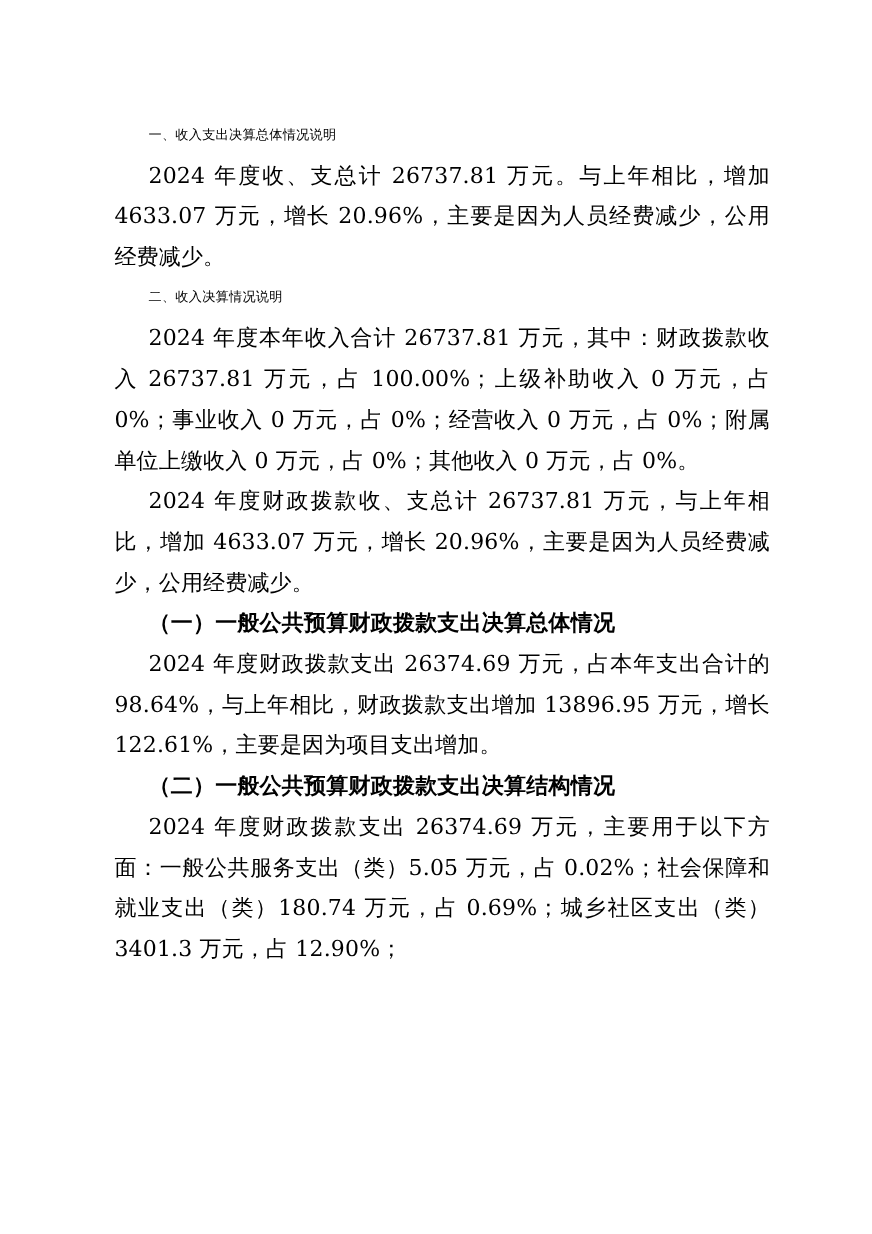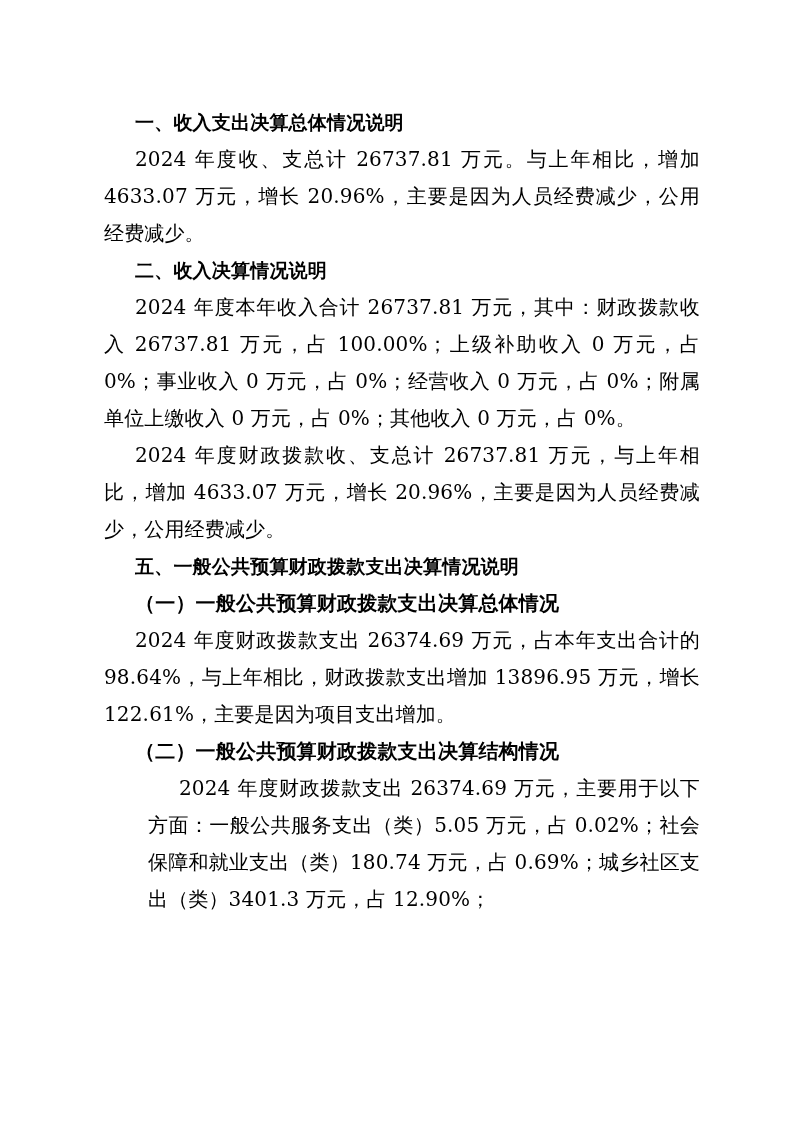--- a/index.html
+++ b/index.html
@@ -21,22 +21,22 @@
     box-sizing: border-box;
     padding: 104px 93px 0 104px;
     background: #ffffff;
   }
   .doc-body {
     font-size: 15.2px;
     line-height: 37px;
   }
   h2.heading {
     font-family: "DejaVu Sans", "Liberation Sans", sans-serif;
-    font-size: 19px;
-    font-weight: bold;
+    font-size: 12px;
+    font-weight: normal;
     line-height: 37px;
     margin: 0;
     padding: 0;
     text-indent: 31px;
     letter-spacing: 0.2px;
   }
   h3.subheading {
     font-family: "DejaVu Sans", "Liberation Sans", sans-serif;
     font-size: 20px;
     font-weight: bold;
@@ -51,39 +51,37 @@
     padding: 0;
     text-indent: 31px;
     text-align: justify;
     text-justify: inter-ideograph;
     line-height: 37px;
     font-size: 20px;
     letter-spacing: 0.15px;
   }
   p.para:last-child {
     text-align: justify;
-    margin-left: 44px;
   }
 </style>
 </head>
 <body>
 
 <div class="page">
   <div class="doc-body">
 
     <h2 class="heading">一、收入支出决算总体情况说明</h2>
     <p class="para">2024 年度收、支总计 26737.81 万元。与上年相比，增加 4633.07 万元，增长 20.96%，主要是因为人员经费减少，公用经费减少。</p>
 
     <h2 class="heading">二、收入决算情况说明</h2>
     <p class="para">2024 年度本年收入合计 26737.81 万元，其中：财政拨款收入 26737.81 万元，占 100.00%；上级补助收入 0 万元，占 0%；事业收入 0 万元，占 0%；经营收入 0 万元，占 0%；附属单位上缴收入 0 万元，占 0%；其他收入 0 万元，占 0%。</p>
 
 
     <p class="para">2024 年度财政拨款收、支总计 26737.81 万元，与上年相比，增加 4633.07 万元，增长 20.96%，主要是因为人员经费减少，公用经费减少。</p>
 
-    <h2 class="heading">五、一般公共预算财政拨款支出决算情况说明</h2>
 
     <h3 class="subheading">（一）一般公共预算财政拨款支出决算总体情况</h3>
     <p class="para">2024 年度财政拨款支出 26374.69 万元，占本年支出合计的 98.64%，与上年相比，财政拨款支出增加 13896.95 万元，增长 122.61%，主要是因为项目支出增加。</p>
 
     <h3 class="subheading">（二）一般公共预算财政拨款支出决算结构情况</h3>
     <p class="para">2024 年度财政拨款支出 26374.69 万元，主要用于以下方面：一般公共服务支出（类）5.05 万元，占 0.02%；社会保障和就业支出（类）180.74 万元，占 0.69%；城乡社区支出（类）3401.3 万元，占 12.90%；</p>
 
   </div>
 </div>
 

